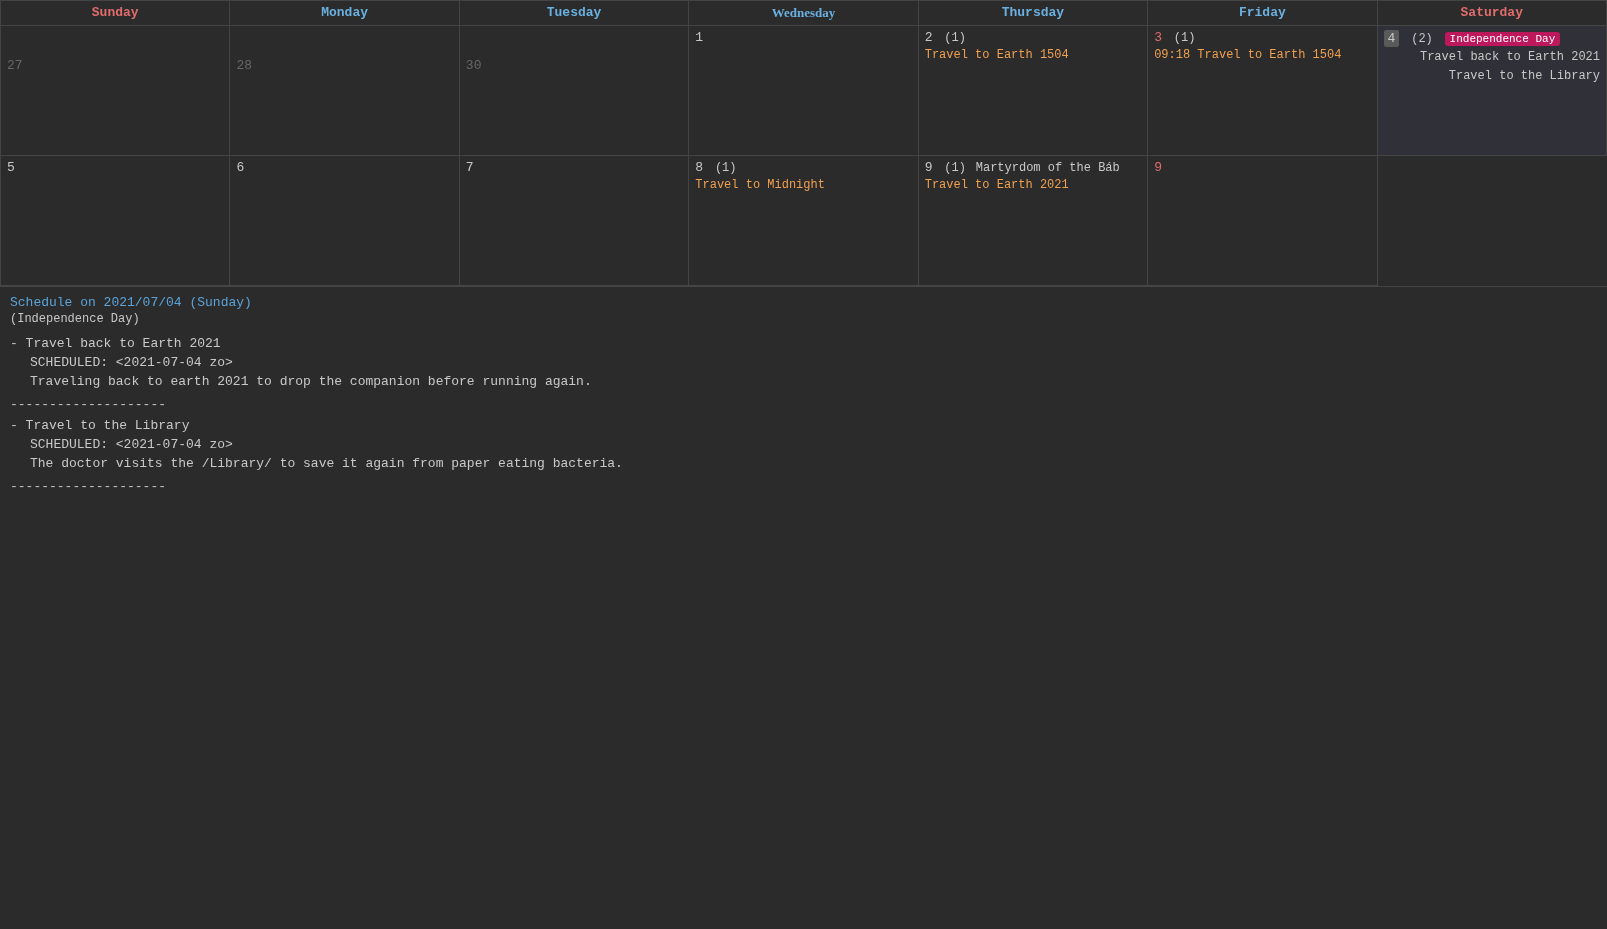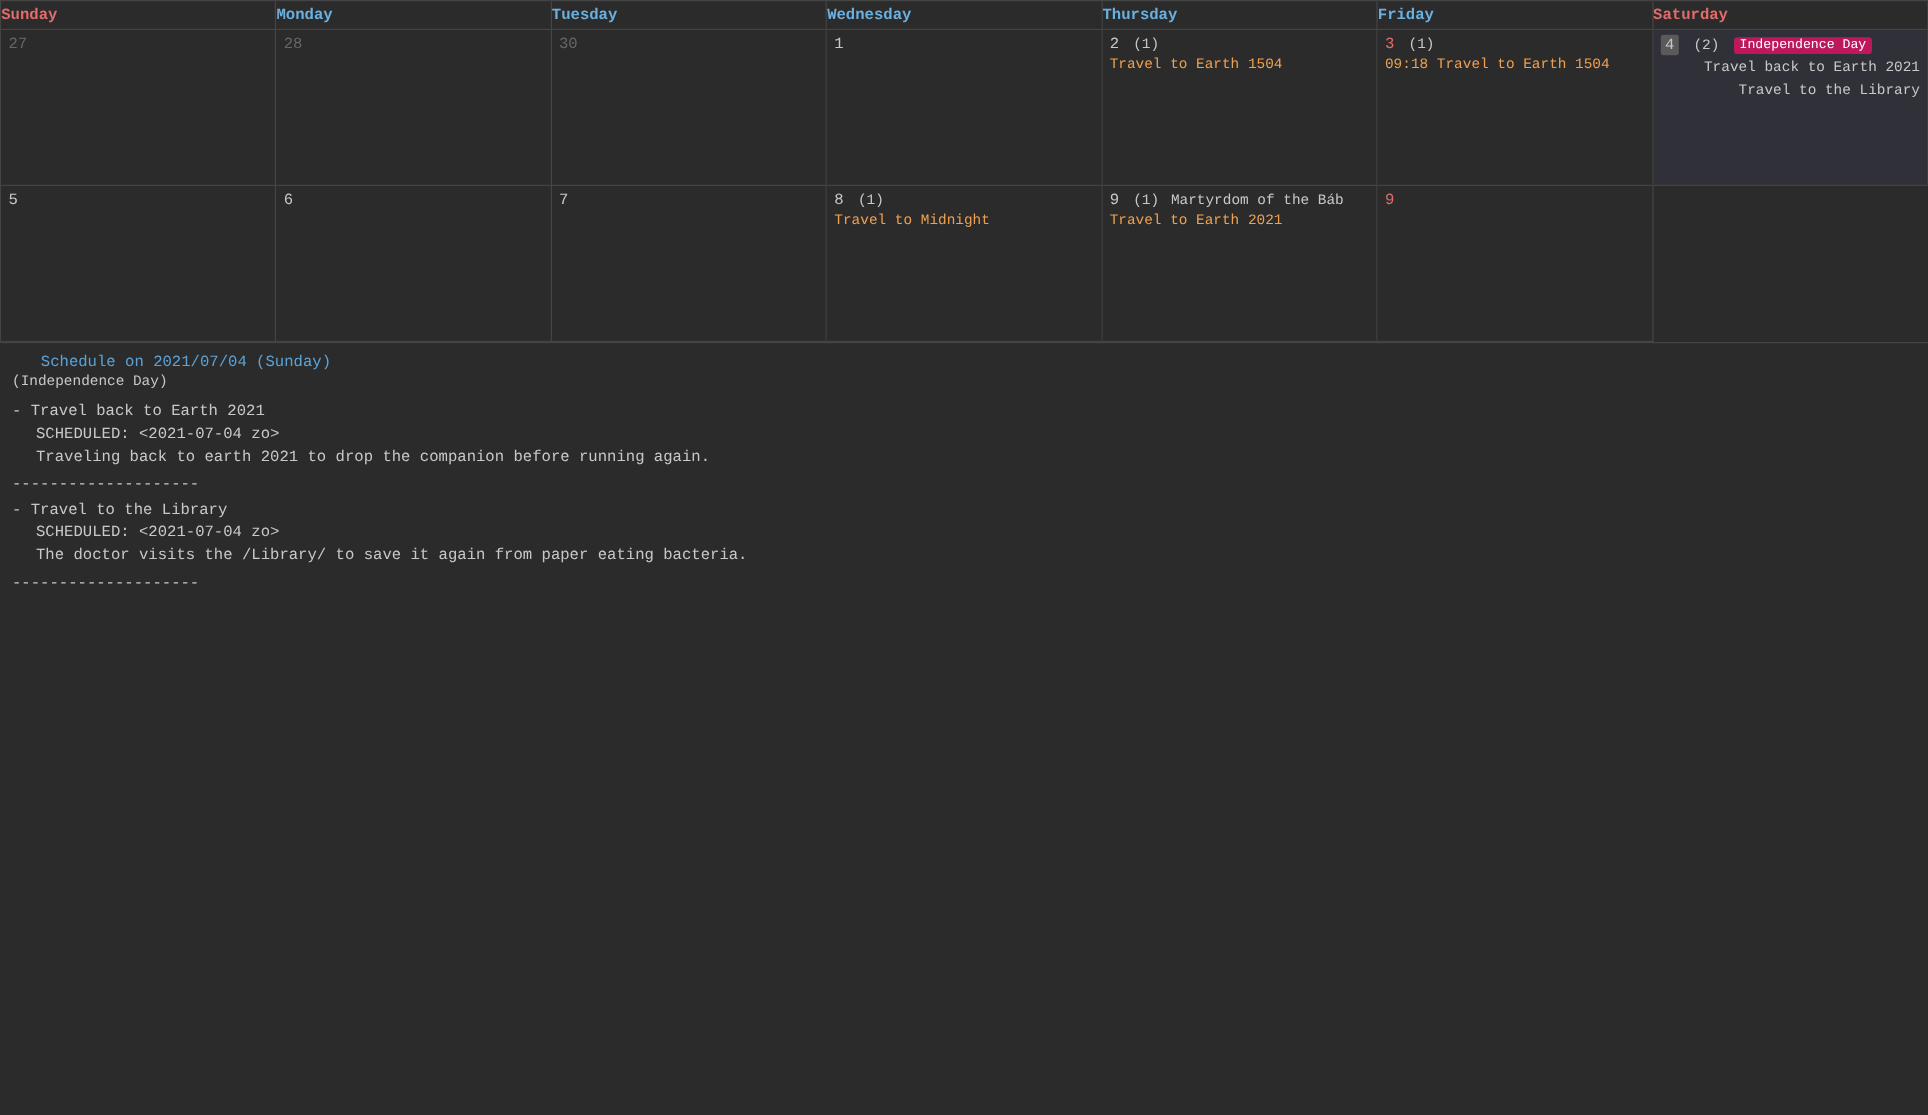--- a/index.html
+++ b/index.html
@@ -13,45 +13,46 @@
 
     
     .calendar-grid {
       display: grid;
       grid-template-columns: repeat(7, 1fr);
       border-left: 1px solid #444;
       border-top: 1px solid #444;
     }
 
     .day-header {
-      text-align: left;
+      text-align: center;
       padding: 4px 0;
       border-right: 1px solid #444;
       border-bottom: 1px solid #444;
       font-size: 13px;
       font-weight: bold;
     }
     .day-header.sunday { color: #e06c6c; }
     .day-header.monday { color: #6ab0e0; }
     .day-header.tuesday { color: #6ab0e0; }
-    .day-header.wednesday { color: #6ab0e0; }
+    .day-header.wednesday { color: #6ab0e0; font-family: Liberation Serif, serif; }
     .day-header.thursday { color: #6ab0e0; }
     .day-header.friday { color: #6ab0e0; }
     .day-header.saturday { color: #e06c6c; }
 
     .day-cell {
       border-right: 1px solid #444;
       border-bottom: 1px solid #444;
       padding: 4px 6px;
       min-height: 130px;
       vertical-align: top;
       background: #2b2b2b;
     }
     .day-cell.prev-month .day-num {
       color: #666;
+      margin-top: 28px;
     }
 
     .day-num {
       font-size: 13px;
       color: #c8c8c8;
       display: inline-block;
     }
     .day-num.saturday { color: #e06c6c; }
     .day-num.selected-day {
       background: #5a5a5a;
@@ -93,21 +94,20 @@
     .schedule-pane {
       padding: 8px 10px;
       background: #2b2b2b;
       border-top: 1px solid #444;
     }
 
     .schedule-title {
       color: #5ba3d9;
       font-size: 13px;
       margin-bottom: 2px;
-      margin-left: 24px;
     }
 
     .schedule-subtitle {
       color: #c8c8c8;
       font-size: 12px;
       margin-bottom: 10px;
     }
 
     .schedule-entry {
       margin-bottom: 8px;

